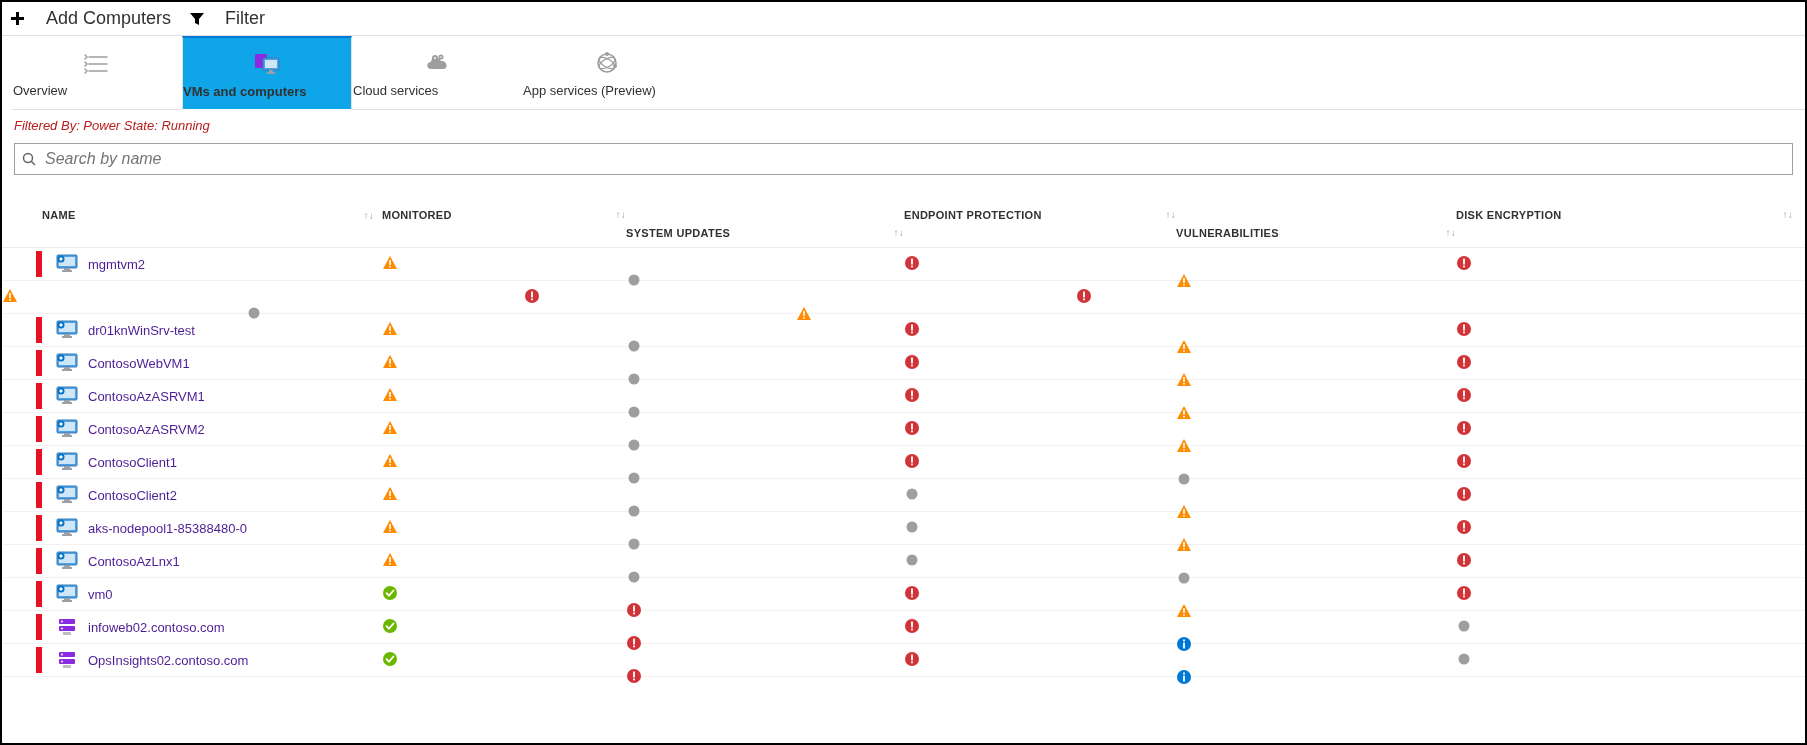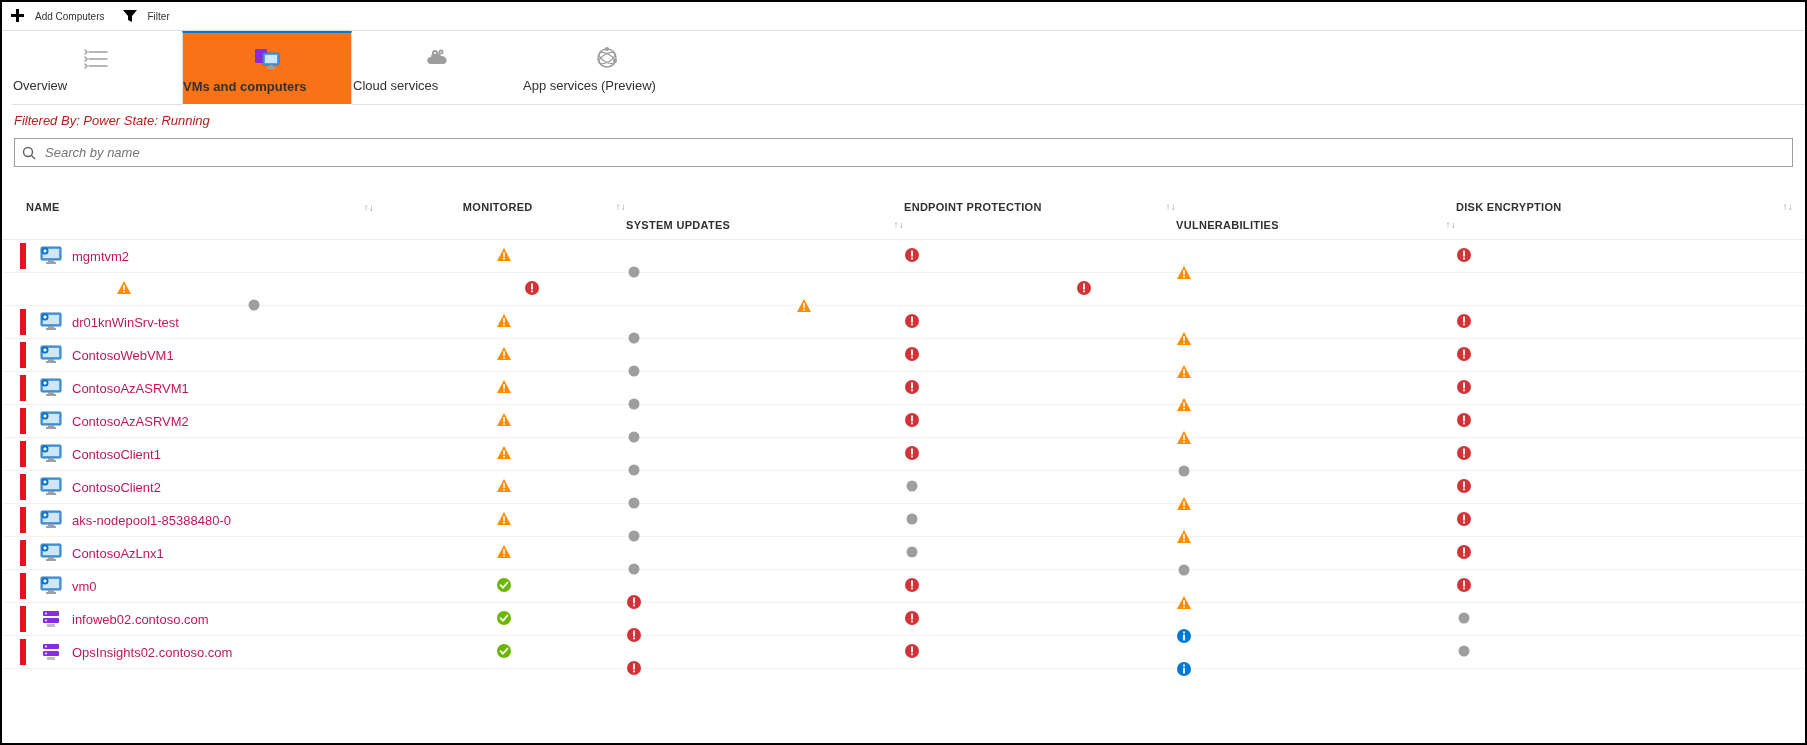--- a/index.html
+++ b/index.html
@@ -1,56 +1,56 @@
 <!DOCTYPE html>
 <html><head>
 <meta charset="utf-8">
 <style>
   * { box-sizing: border-box; font-family: "Segoe UI", Arial, sans-serif; }
   body { margin: 0; background: #fff; color: #323130; font-size: 13px; }
   .frame { border: 2px solid #000; margin: 0; width: 1807px; height: 745px; overflow: hidden; }
 
   
   .toolbar { display: flex; align-items: center; gap: 18px; padding: 6px 8px 6px 8px; border-bottom: 1px solid #e1dfdd; }
-  .tb-btn { display: flex; align-items: center; gap: 9px; cursor: pointer; font-size: 10px; color: #323130; }
+  .tb-btn { display: flex; align-items: center; gap: 20px; cursor: pointer; font-size: 18px; color: #323130; }
   .tb-icon { width: 16px; height: 16px; display: inline-flex; align-items: center; justify-content: center; }
 
   
   .tabs { display: flex; margin-left: 10px; border-bottom: 1px solid #e1dfdd; }
   .tab { width: 170px; text-align: left; padding: 12px 0 10px 0; cursor: pointer; border: 1px solid transparent; margin-bottom:-1px; }
-  .tab.active { border: 1px solid #e1dfdd; border-top: 2px solid #0078d4; border-bottom: 1px solid #fff; background:#f97316; font-weight:600;}
+  .tab.active { border: 1px solid #e1dfdd; border-top: 2px solid #0078d4; border-bottom: 1px solid #fff; background:#0ea5e9; font-weight:600;}
   .tab .tab-icon { height: 28px; display:flex; align-items:center; justify-content:center; margin-bottom:6px; }
   .tab .tab-icon svg { width:28px; height:24px; }
 
   
   .filter-row { padding: 8px 12px 6px 12px; font-style: italic; color:#b91c1c; }
 
   
   .search-wrap { margin: 4px 12px 8px 12px; position: relative; }
-  .search-wrap input { width: 100%; padding: 6px 8px 6px 30px; border:1px solid #a19f9d; font-size:13px; font-style:italic; color:#605e5c; }
+  .search-wrap input { width: 100%; padding: 6px 8px 6px 30px; border:1px solid #a19f9d; font-size:16px; font-style:italic; color:#605e5c; }
   .search-wrap .sicon { position:absolute; left:8px; top:50%; transform:translateY(-50%); width:14px; height:14px; }
 
   
   .grid { width: calc(100% - 0px); }
   .hdr { display:flex; align-items:center; border-bottom:1px solid #edebe9; padding: 8px 0; font-size:11px; font-weight:600; letter-spacing:0.3px; color:#323130; }
   .row { display:flex; align-items:center; border-bottom:1px solid #f3f2f1; height:33px; cursor:default; }
-  .col-name { width: 380px; display:flex; align-items:center; padding-right:8px;}
-  .col-mon  { width: 244px; text-align: center; }
+  .col-name { width: 380px; display:flex; align-items:center; padding-right:8px;padding-left:16px;}
+  .col-mon  { width: 244px; }
   .col-sys  { width: 278px; margin-top: 35px; }
   .col-ep   { width: 272px; }
   .col-vul  { width: 280px; margin-top: 36px; }
   .col-de   { flex:1; }
   .sorter { display:inline-flex; align-items:center; gap:4px; cursor:pointer; }
   .sort-ic { color:#a19f9d; font-size:10px; margin-left:2px;}
   .hdr .spacer-left{ width:24px; }
 
   
   .red-bar { width:6px; height:26px; background:#e81123; margin:0 14px 0 18px; flex:0 0 6px; }
   .res-icon { width:22px; height:19px; margin-right:10px; flex:0 0 22px; display:flex; align-items:center; justify-content:center; }
-  .row a.name-link { color:#be185d; text-decoration:none; }
+  .row a.name-link { color:#4c1d95; text-decoration:none; }
 
   
   .status { width:16px; height:16px; display:inline-block; }
 </style>
 </head>
 <body>
 <div class="frame">
 
 <svg width="0" height="0" style="position:absolute">
   <defs>

